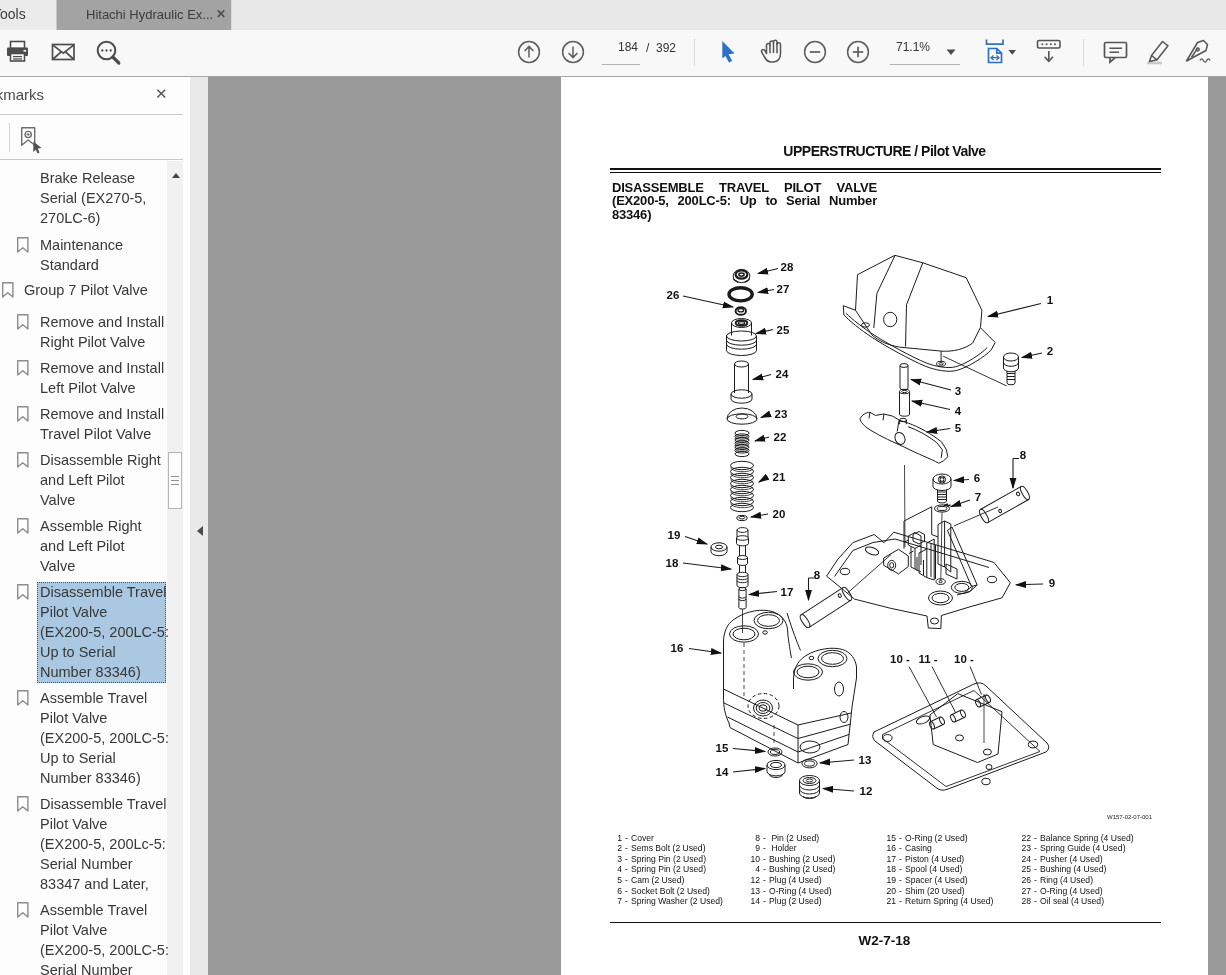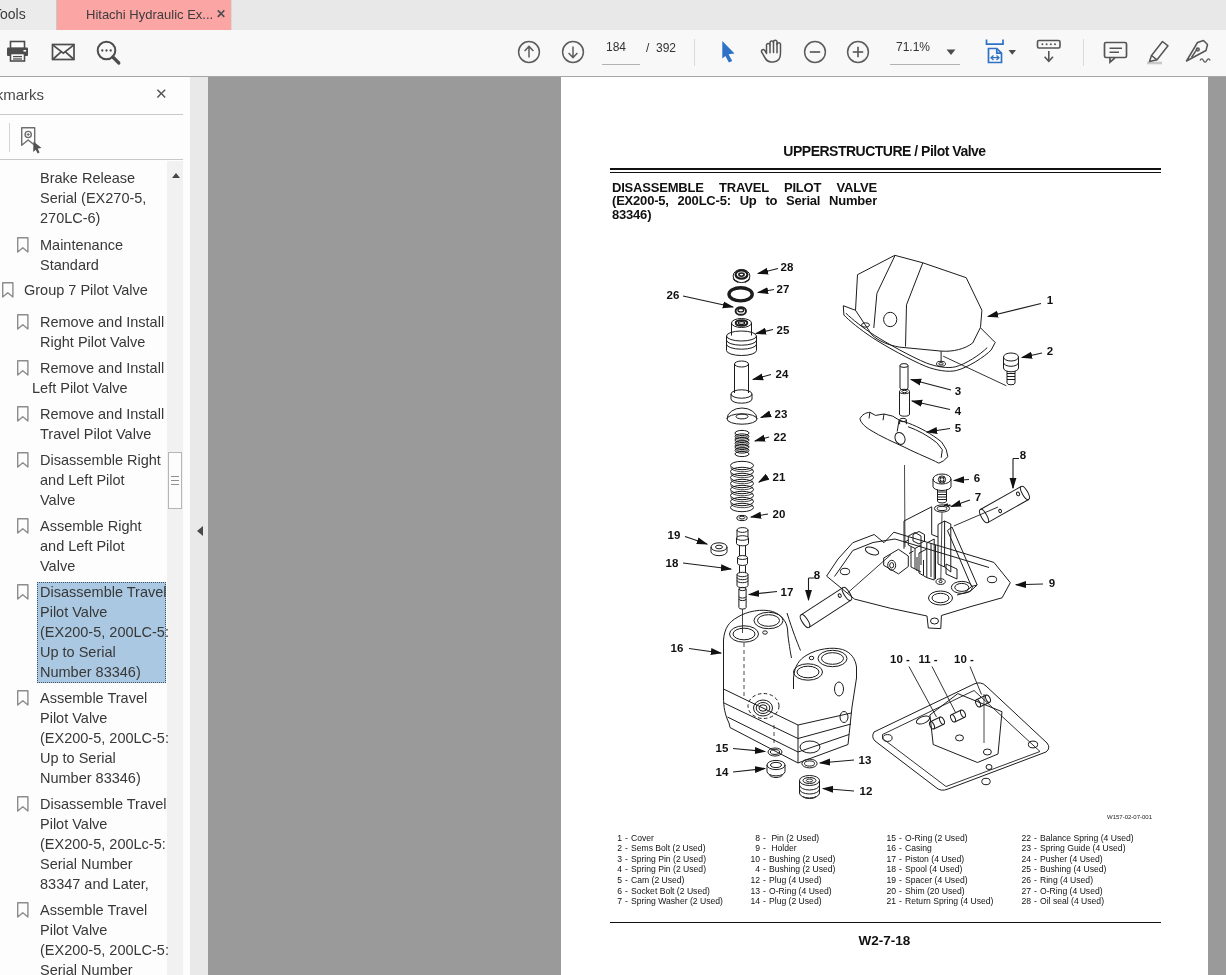--- a/index.html
+++ b/index.html
@@ -5,21 +5,21 @@
   * { margin:0; padding:0; box-sizing:border-box; }
   html,body { width:1226px; height:975px; overflow:hidden; }
   body { font-family:"Liberation Sans", sans-serif; }
   #app { position:absolute; left:0; top:0; width:1226px; height:975px; background:#9a9a9a; overflow:hidden; }
   .abs { position:absolute; }
 
   
   #tabbar { position:absolute; left:0; top:0; width:1226px; height:30px; background:#e8e8e8; }
   #toolstab { position:absolute; left:0; top:0; width:57px; height:30px; background:#ebebeb; border-right:1px solid #c9c9c9; }
   #toolstab span { position:absolute; left:-7px; top:6px; font-size:14px; color:#3c3c3c; }
-  #doctab { position:absolute; left:57px; top:0; width:175px; height:30px; background:#fca5a5; border-right:1px solid #d9d9d9; }
+  #doctab { position:absolute; left:57px; top:0; width:175px; height:30px; background:#a3a3a3; border-right:1px solid #d9d9d9; }
   #doctab .t { position:absolute; left:29px; top:7px; font-size:13px; color:#3c3c3c; }
   #doctab .x { position:absolute; left:159px; top:7px; font-size:12px; color:#4f4f4f; font-weight:bold; }
 
   
   #toolbar { position:absolute; left:0; top:30px; width:1226px; height:47px; background:#f8f8f8; border-bottom:1px solid #a6a6a6; }
   #toolbar .txt { position:absolute; font-size:12px; color:#333; }
 
   
   #sidebar { position:absolute; left:0; top:77px; width:190px; height:898px; background:#fdfdfd; }
   #sbhead { position:absolute; left:-31px; top:9px; font-size:15px; color:#4a4a4a; }
@@ -149,21 +149,21 @@
         <path d="M1151.5,25.5 L1149.5,31.5 L1157,29.8"></path>
       </g>
 
       <g fill="none" stroke="#555" stroke-width="1.5" stroke-linejoin="round">
         <path d="M1186.5,31 L1197.5,12.5 L1203.5,10.5 L1207.5,14.5 L1206,20.5 L1186.5,31 Z"></path>
         <path d="M1197.3,18.7 L1191.5,27.5"></path>
         <circle cx="1197.8" cy="19.5" r="1.4"></circle>
       </g>
       <path d="M1200,30.5 q1.7,-3.4 3.4,0 q1.7,3.4 3.4,0 q1.7,-3.4 3.4,0" fill="none" stroke="#555" stroke-width="1.3"></path>
     </svg>
-    <div class="txt" style="left:606px;top:10px;width:32px;text-align:left">184</div>
+    <div class="txt" style="left:606px;top:10px;width:32px;text-align:right">184</div>
     <div class="txt" style="left:646px;top:11px">/&nbsp; 392</div>
     <div class="txt" style="left:885px;top:10px;width:56px;text-align:center">71.1%</div>
   </div>
   <div id="sidebar">
     <div id="sbhead">Bookmarks</div>
     <div id="sbx">✕</div>
     <div class="hr1"></div>
     <div class="vr1"></div>
     <div class="hr2"></div>
     <div id="sbtrack"></div>
@@ -196,21 +196,21 @@
     </svg>
     <div class="bm" style="left:40px;top:91px">Brake Release</div>
     <div class="bm" style="left:40px;top:111px">Serial (EX270-5,</div>
     <div class="bm" style="left:40px;top:131px">270LC-6)</div>
     <div class="bm" style="left:40px;top:158px">Maintenance</div>
     <div class="bm" style="left:40px;top:178px">Standard</div>
     <div class="bm" style="left:24px;top:203px">Group 7 Pilot Valve</div>
     <div class="bm" style="left:40px;top:235px">Remove and Install</div>
     <div class="bm" style="left:40px;top:255px">Right Pilot Valve</div>
     <div class="bm" style="left:40px;top:281px">Remove and Install</div>
-    <div class="bm" style="left:32px;top:301px">Left Pilot Valve</div>
+    <div class="bm" style="left:40px;top:301px">Left Pilot Valve</div>
     <div class="bm" style="left:40px;top:327px">Remove and Install</div>
     <div class="bm" style="left:40px;top:347px">Travel Pilot Valve</div>
     <div class="bm" style="left:40px;top:373px">Disassemble Right</div>
     <div class="bm" style="left:40px;top:393px">and Left Pilot</div>
     <div class="bm" style="left:40px;top:413px">Valve</div>
     <div class="bm" style="left:40px;top:439px">Assemble Right</div>
     <div class="bm" style="left:40px;top:459px">and Left Pilot</div>
     <div class="bm" style="left:40px;top:479px">Valve</div>
     <div class="bm" style="left:40px;top:505px">Disassemble Travel</div>
     <div class="bm" style="left:40px;top:525px">Pilot Valve</div>

